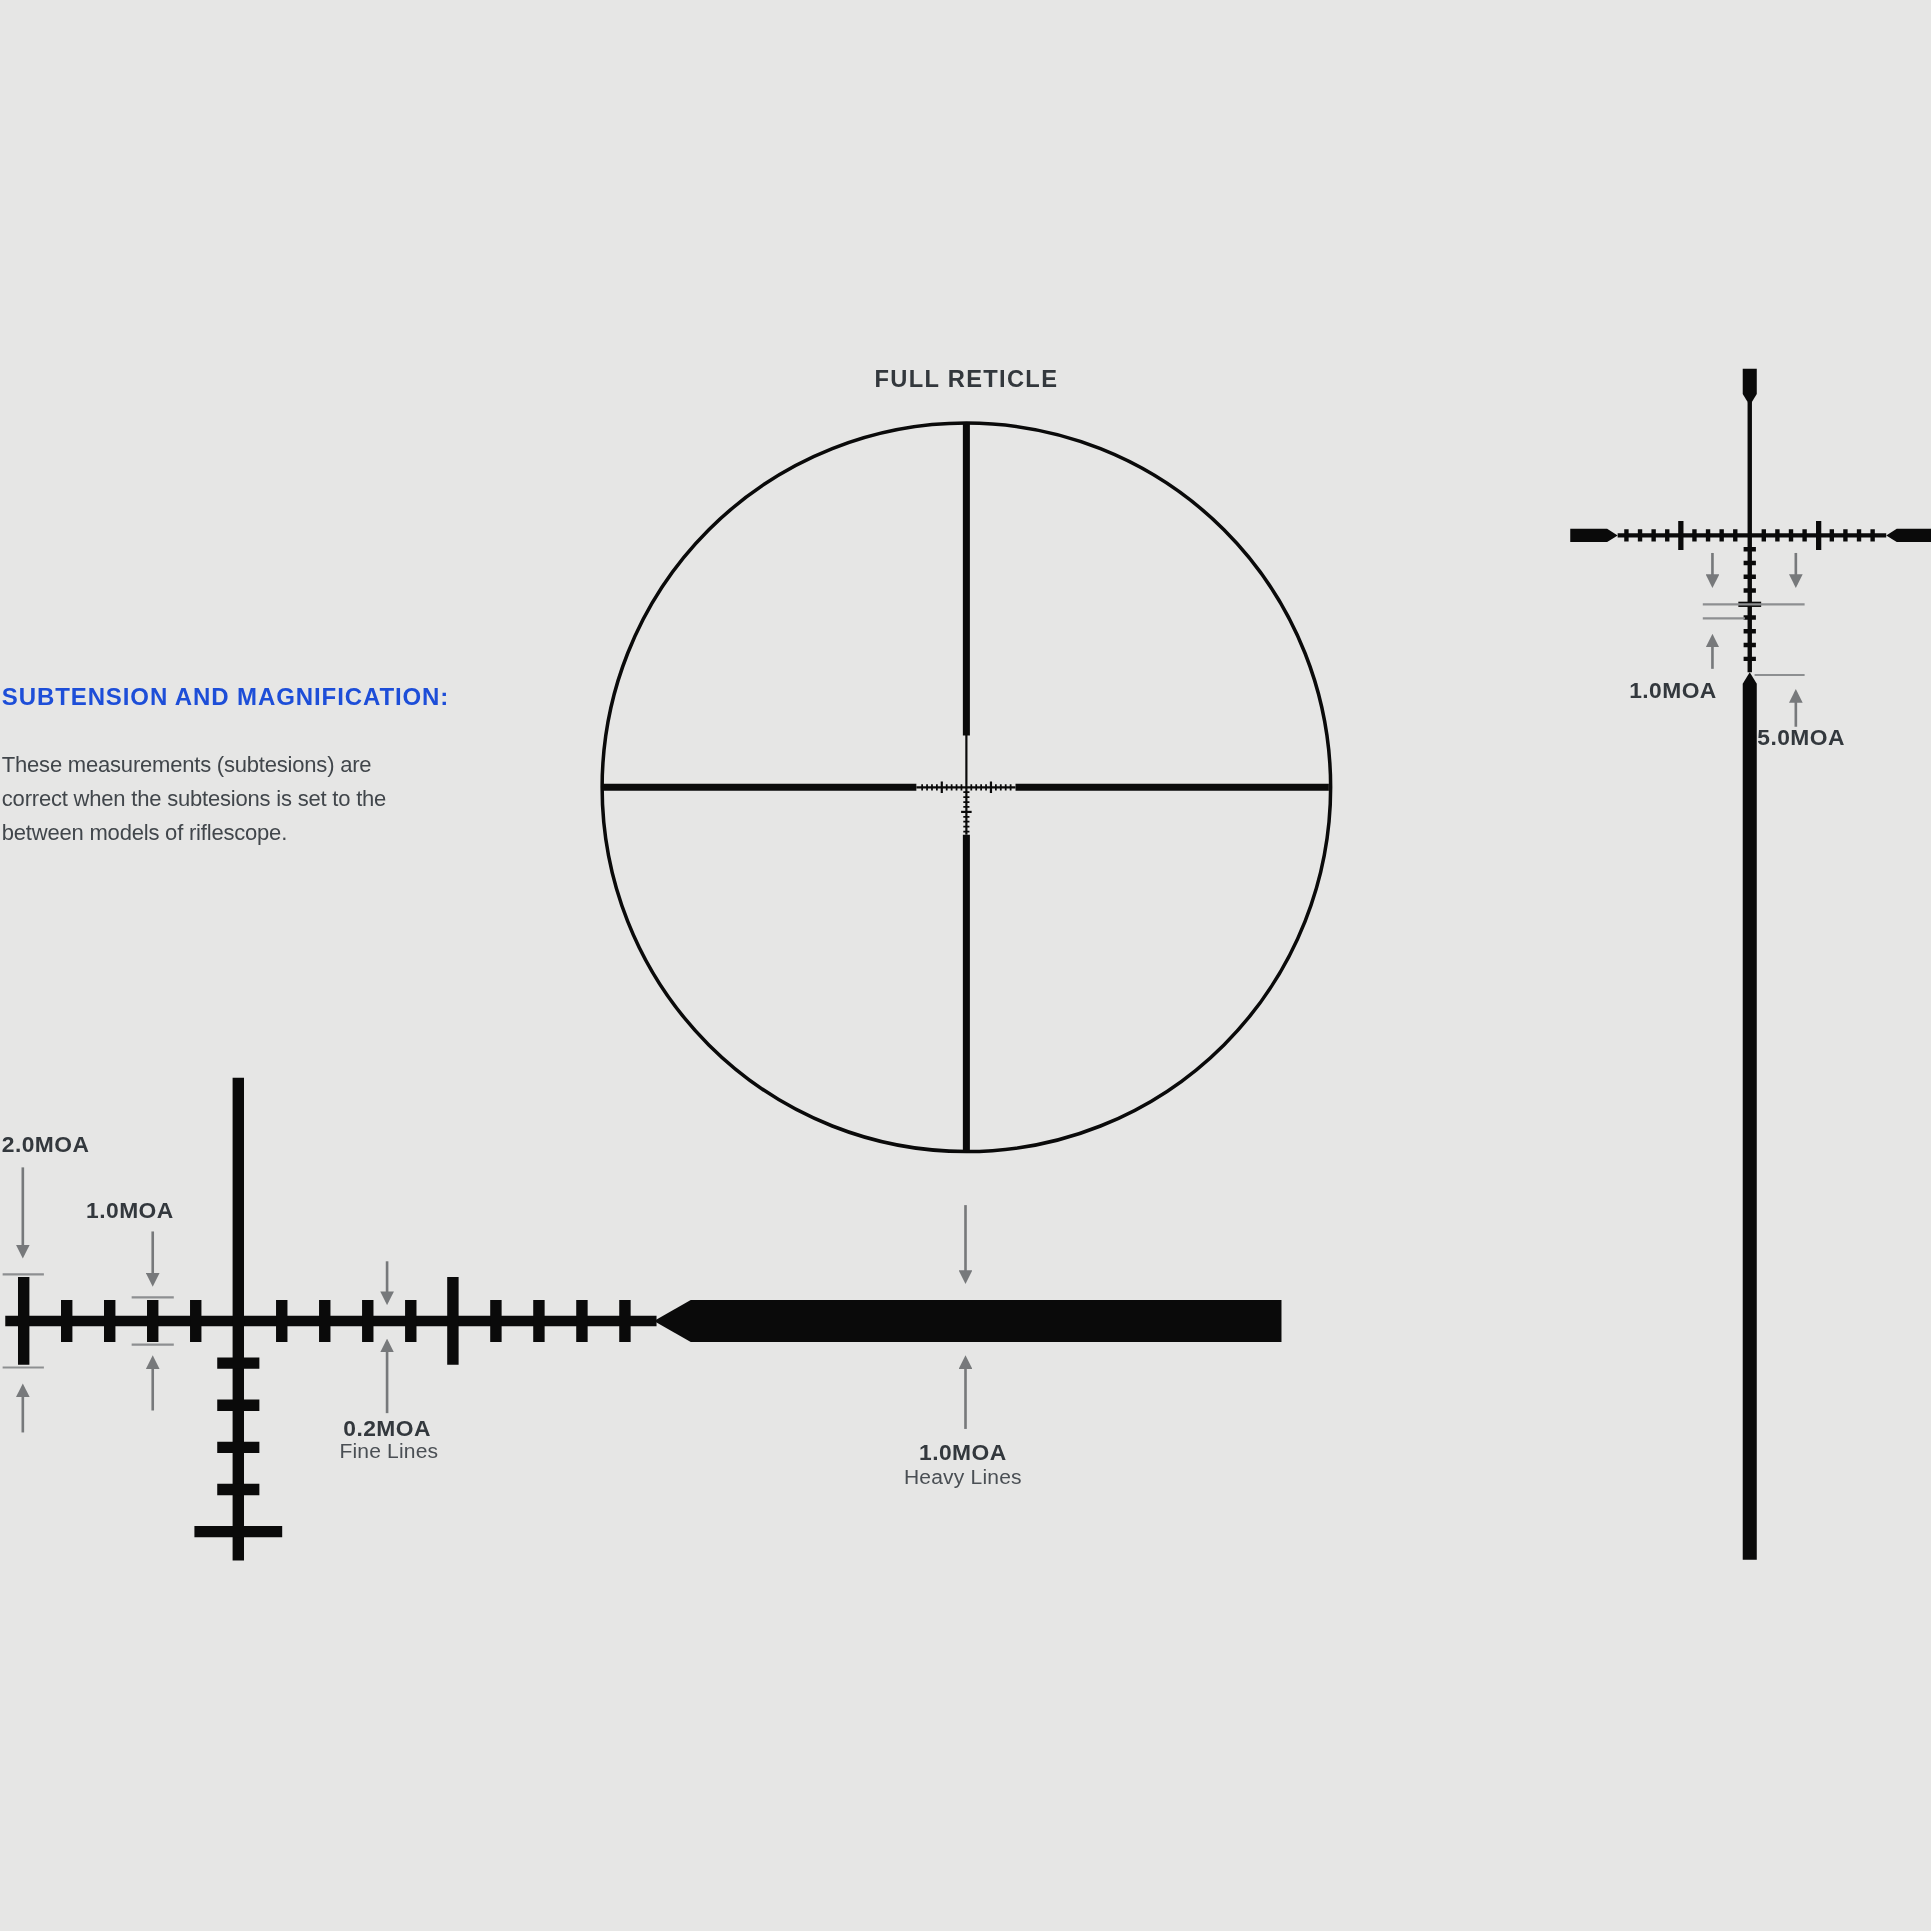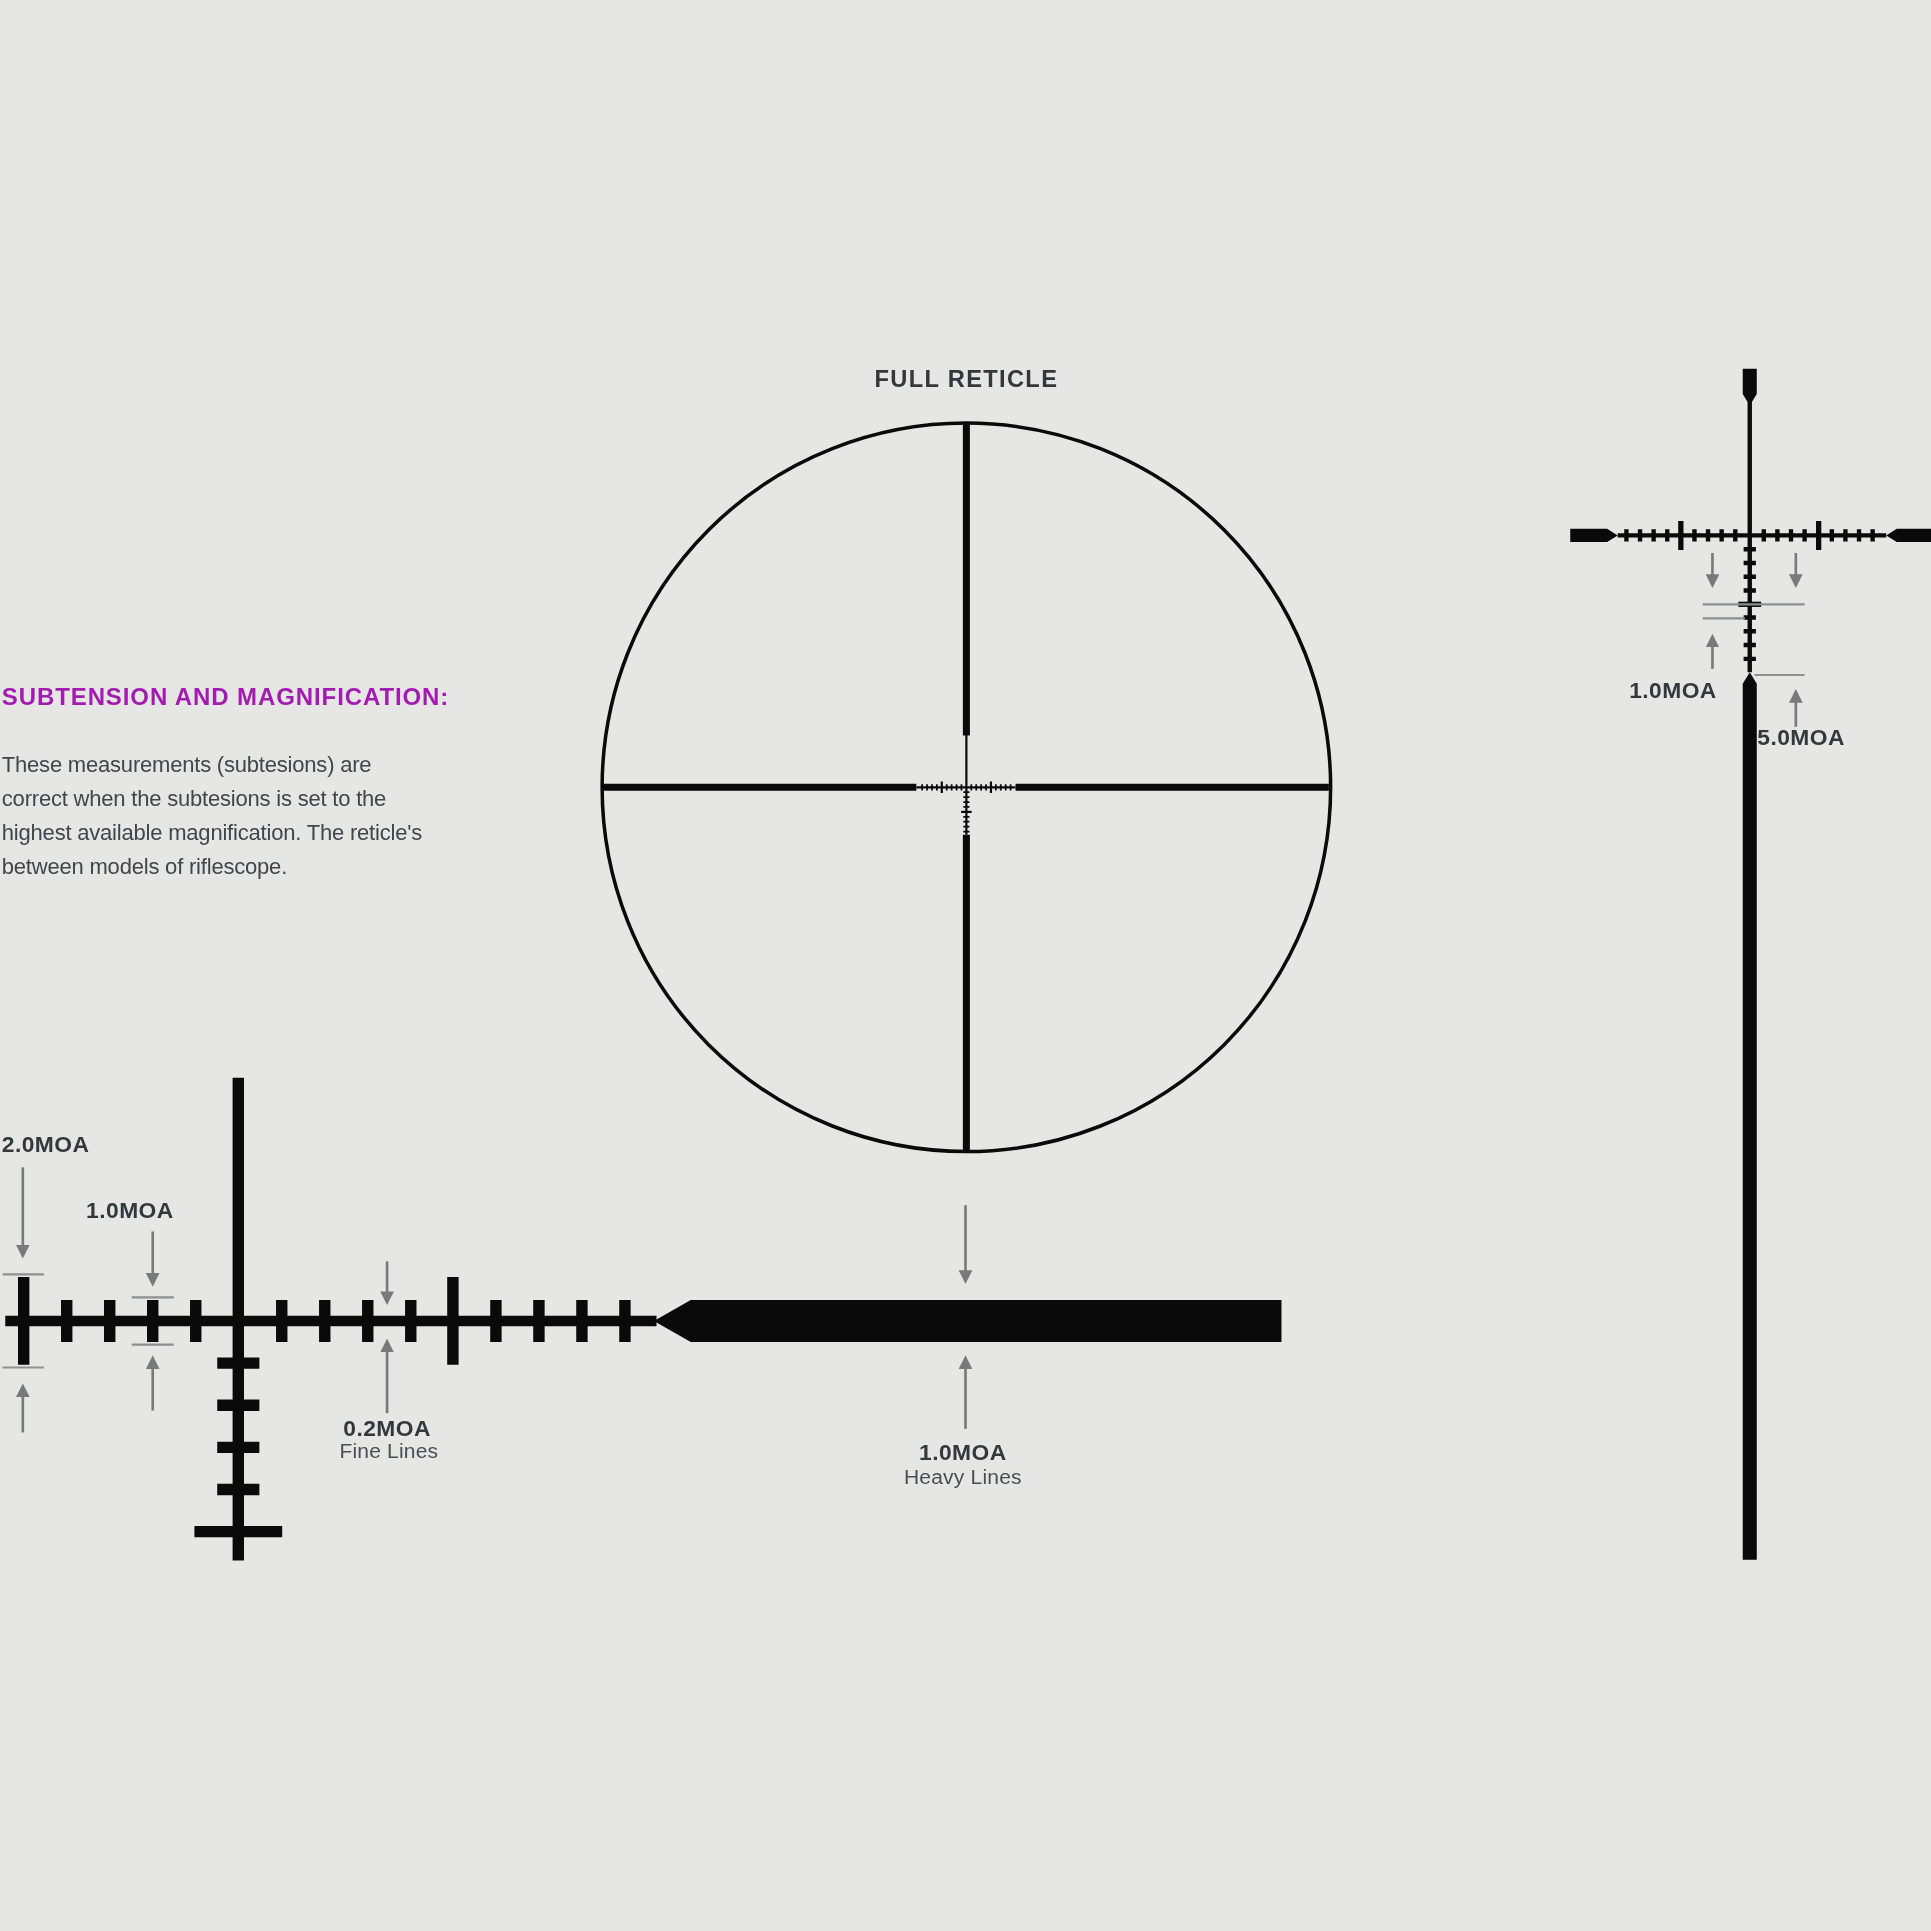--- a/index.html
+++ b/index.html
@@ -40,21 +40,21 @@
   #text-block{
     position:absolute;
     left:1.8px; top:683px;
     width:562px;
     color:#41464b;
   }
   #text-block .heading{
     font-weight:bold;
     font-size:24px;
     letter-spacing:0.9px;
-    color:#a21caf;
+    color:#1d4ed8;
     margin:0 0 37px 0;
     white-space:nowrap;
   }
   #text-block .bodyline{
     font-size:22px;
     letter-spacing:-0.2px;
     line-height:34px;
     white-space:nowrap;
   }
 </style>
@@ -159,17 +159,16 @@
 
     <text class="lbl" x="1906" y="795" text-anchor="middle">1.0MOA</text>
     <text class="lbl" x="2052" y="849" text-anchor="middle">5.0MOA</text>
   </g>
 </svg>
 
 <div id="text-block">
   <div class="heading">SUBTENSION AND MAGNIFICATION:</div>
   <div class="bodyline">These measurements (subtesions) are</div>
   <div class="bodyline">correct when the subtesions is set to the</div>
-  <div class="bodyline">highest available magnification. The reticle's</div>
   <div class="bodyline">between models of riflescope.</div>
 </div>
 </div>
 
 
 </body></html>

